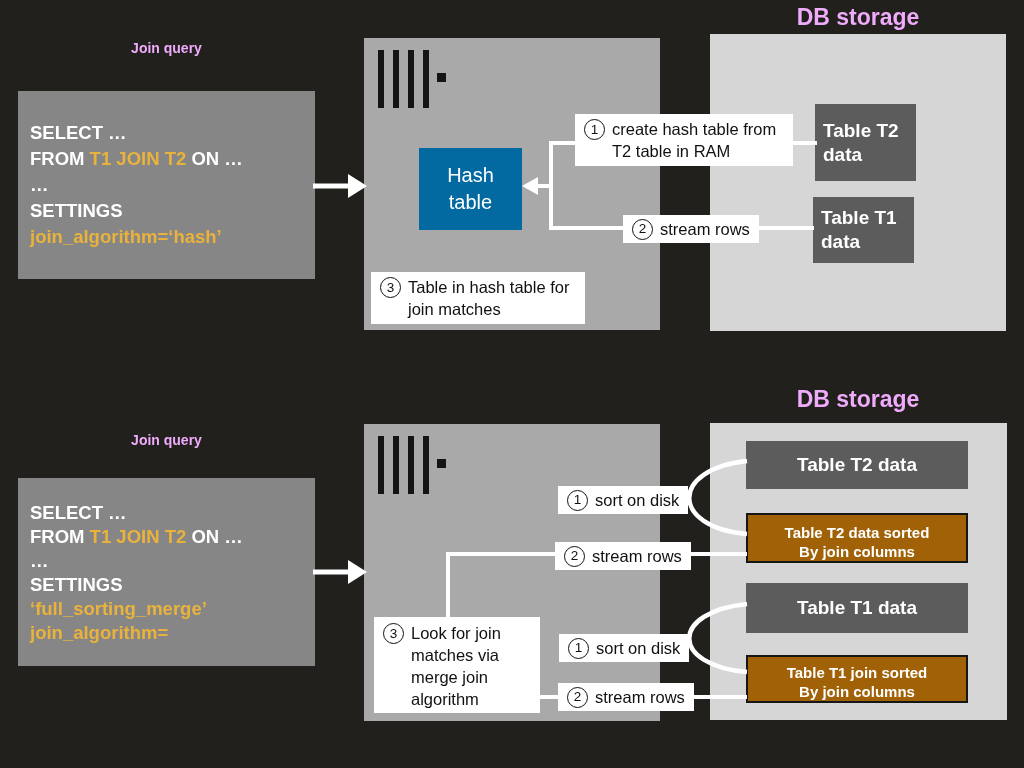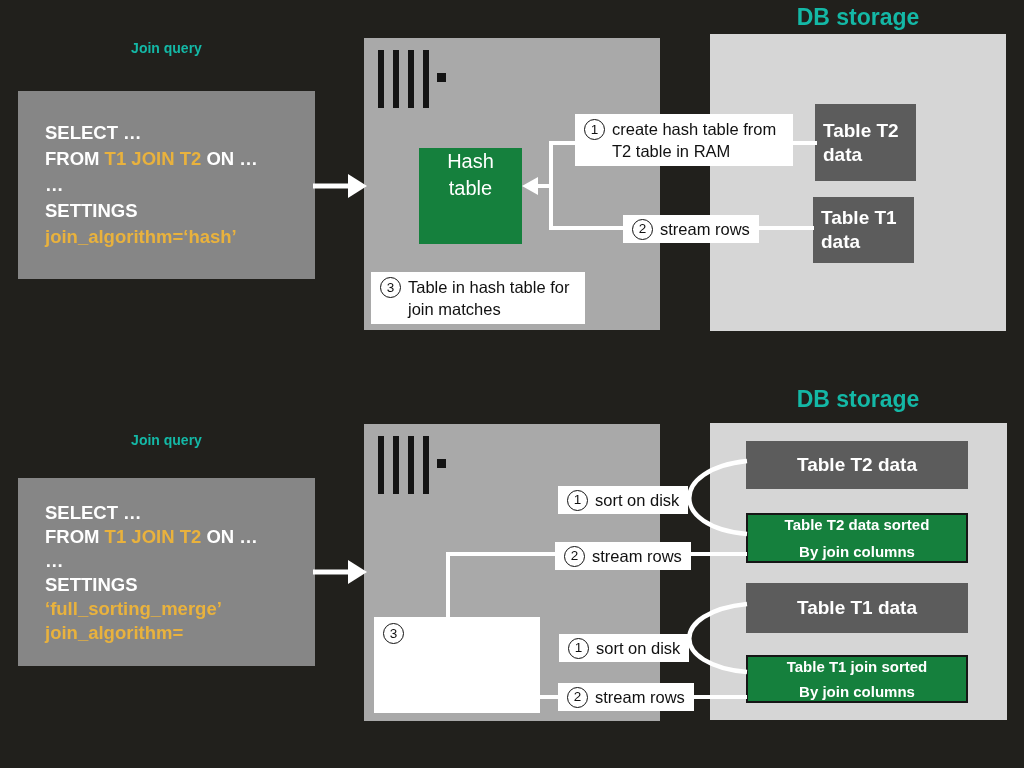--- a/index.html
+++ b/index.html
@@ -1,49 +1,49 @@
 <!DOCTYPE html>
 <html><head>
 <meta charset="utf-8">
 <style>
   html,body{margin:0;padding:0;background:#21201c;}
   .canvas{position:relative;width:1024px;height:768px;background:#21201c;overflow:hidden;
           font-family:"Liberation Sans","DejaVu Sans",sans-serif;}
   .group{position:absolute;inset:0;}
   .overlay{position:absolute;left:0;top:0;z-index:5;pointer-events:none;}
 
-  .diagram-title{position:absolute;color:#14b8a6;font-weight:600;text-align:center;}
+  .diagram-title{position:absolute;color:#f0abfc;font-weight:600;text-align:center;}
   .jq-title{width:297px;font-size:14px;}
   .db-title{width:296px;font-size:23px;}
 
   .query-box{position:absolute;width:297px;background:#868686;color:#ffffff;
              font-size:18.5px;font-weight:600;box-sizing:border-box;}
-  .qline{padding-left:27px;}
+  .qline{padding-left:12px;}
   .accent{color:#e9b23d;}
 
   .server-box{position:absolute;width:296px;background:#a9a9a9;}
   .db-box{position:absolute;width:296px;background:#d6d6d6;}
 
   .logo{position:absolute;width:70px;height:60px;}
   .logo .bar{position:absolute;top:0;width:6px;height:58px;background:#141414;}
   .logo .dot{position:absolute;left:59px;top:23px;width:9px;height:9px;background:#141414;}
 
-  .hash-box{position:absolute;left:419px;width:103px;height:96px;background:#15803d;
-            color:#ffffff;font-size:20px;line-height:27px;display:flex;align-items:flex-start;
+  .hash-box{position:absolute;left:419px;width:103px;height:82px;background:#0369a1;
+            color:#ffffff;font-size:20px;line-height:27px;display:flex;align-items:center;
             justify-content:center;text-align:center;}
   .hash-box .txt{width:70px;}
 
   .tbox{position:absolute;background:#5c5c5c;color:#ffffff;font-weight:bold;
         display:flex;align-items:center;justify-content:center;}
   .tbox-sm{width:101px;font-size:19px;line-height:24px;}
   .tbox-sm .txt{width:85px;}
   .tbox-wide{left:746px;width:222px;font-size:19px;}
-  .ybox{position:absolute;left:746px;width:222px;background:#15803d;border:2px solid #161616;
+  .ybox{position:absolute;left:746px;width:222px;background:#a16207;border:2px solid #161616;
         box-sizing:border-box;color:#ffffff;font-weight:bold;font-size:15px;line-height:19px;
-        display:flex;flex-direction:column;align-items:center;justify-content:space-between;text-align:center;}
+        display:flex;flex-direction:column;align-items:center;justify-content:flex-end;text-align:center;}
 
   .slabel{position:absolute;z-index:10;background:#ffffff;color:#111111;
           display:flex;gap:7px;align-items:flex-start;padding:4px 9px;
           font-size:16.5px;line-height:22px;box-sizing:border-box;}
   .slabel.oneline{white-space:nowrap;align-items:center;padding:3px 9px;}
   .circ{width:21px;height:21px;border:1.6px solid #111111;border-radius:50%;
         display:flex;align-items:center;justify-content:center;font-size:13.5px;
         flex:0 0 auto;box-sizing:border-box;margin-top:1px;}
   .slabel.oneline .circ{margin-top:0;}
 </style>
@@ -144,20 +144,21 @@
     <div class="slabel oneline" style="left:558px;top:486px;">
       <span class="circ">1</span>
       <span class="txt">sort on disk</span>
     </div>
     <div class="slabel oneline" style="left:555px;top:542px;">
       <span class="circ">2</span>
       <span class="txt">stream rows</span>
     </div>
     <div class="slabel" style="left:374px;top:617px;width:166px;height:96px;line-height:22px;padding-top:5px;">
       <span class="circ">3</span>
+      <span class="txt">Look for join matches via merge join algorithm</span>
     </div>
     <div class="slabel oneline" style="left:559px;top:634px;">
       <span class="circ">1</span>
       <span class="txt">sort on disk</span>
     </div>
     <div class="slabel oneline" style="left:558px;top:683px;">
       <span class="circ">2</span>
       <span class="txt">stream rows</span>
     </div>
   </div>

